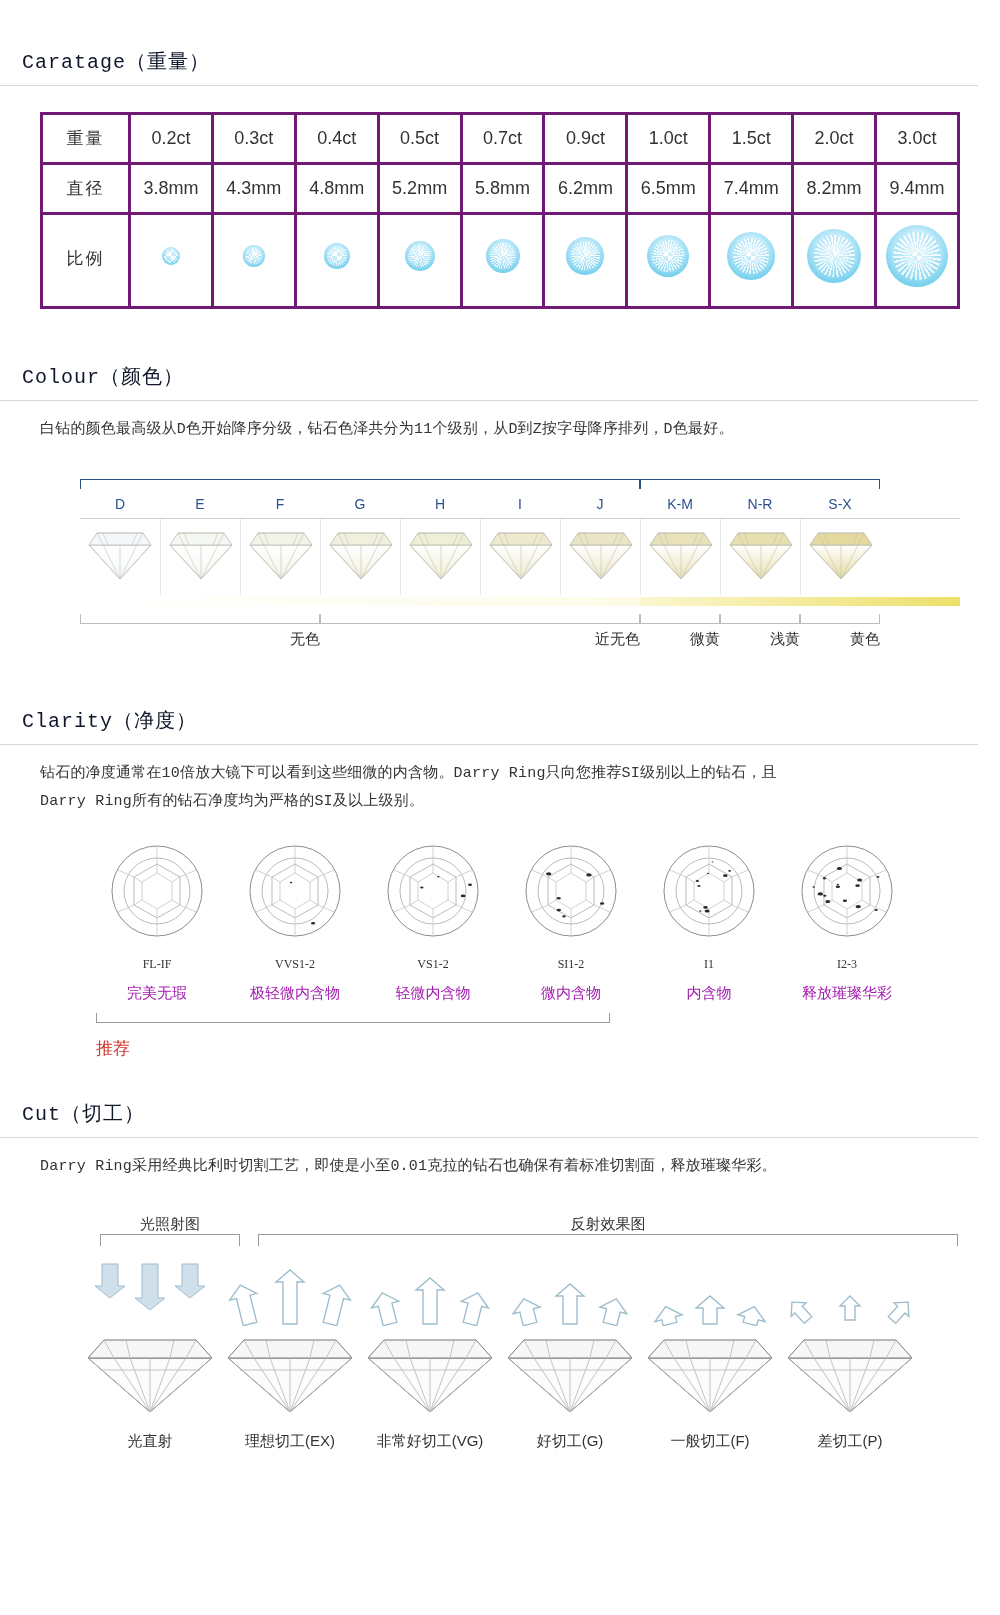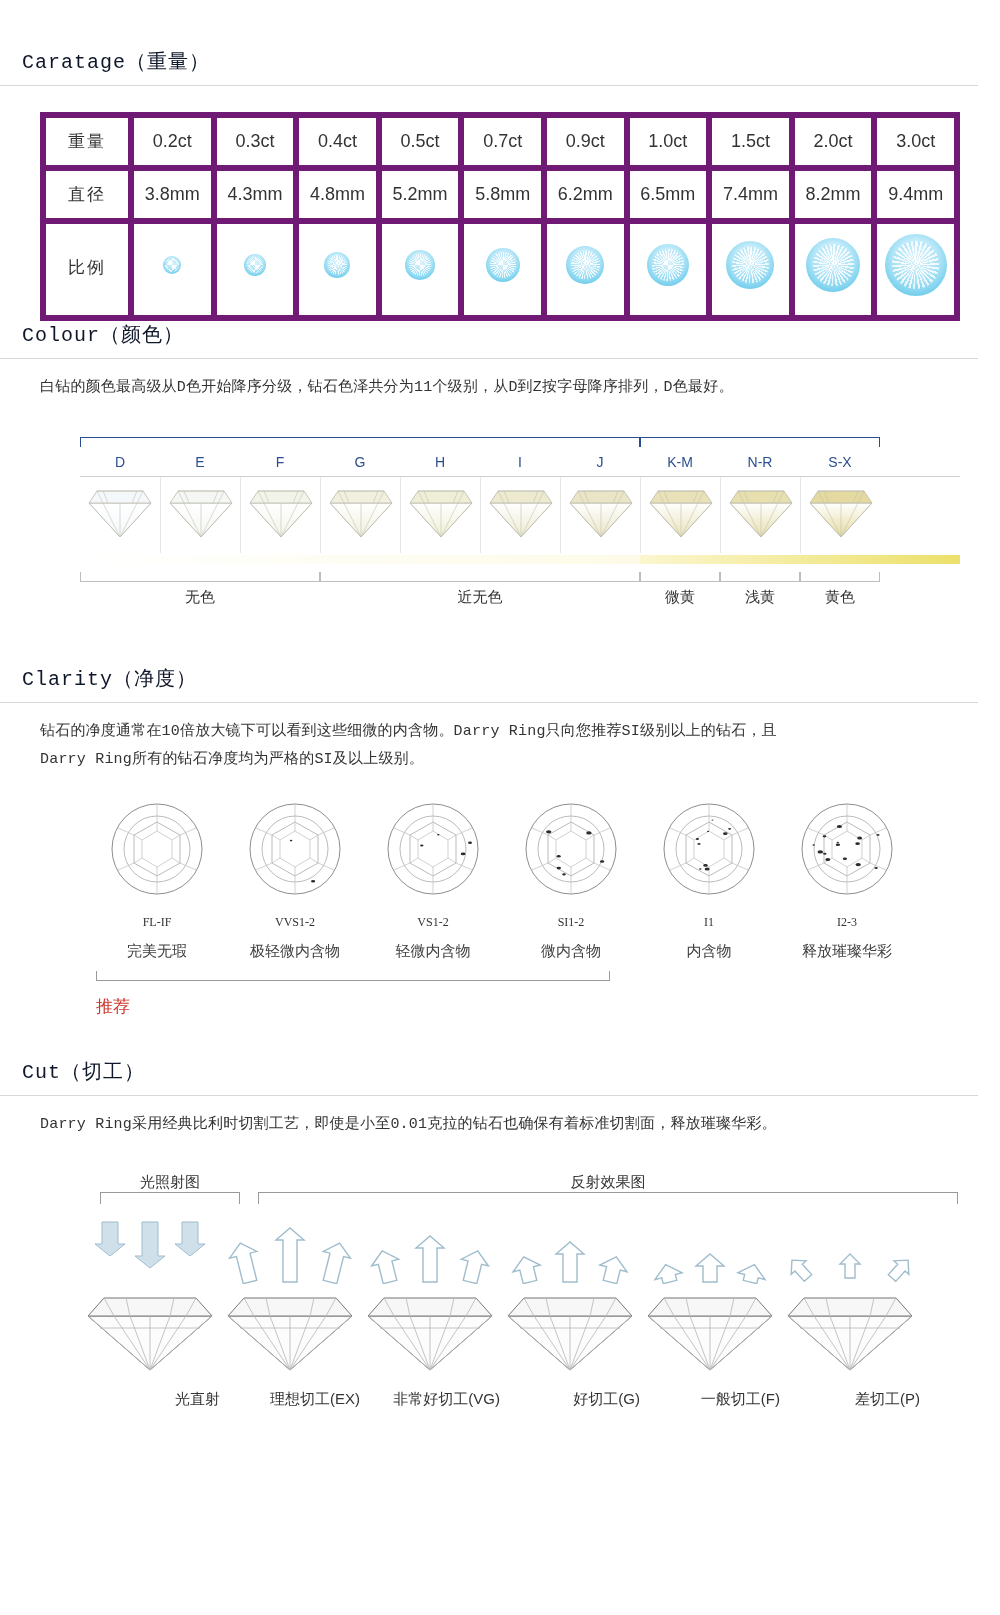--- a/index.html
+++ b/index.html
@@ -39,21 +39,21 @@
   
   #caratage-section { padding-top: 48px; }
   .carat-table {
     margin: 26px 0 0 0;
     border-collapse: collapse;
     width: 920px;
     border: 1px solid #ddd;
     table-layout: fixed;
   }
   .carat-table td {
-    border: 6px solid #701a75;
+    border: 3px solid #701a75;
     text-align: center;
     font-size: 18px;
     font-family: "Liberation Sans", sans-serif;
     color: #333;
     padding: 12px 0;
   }
   .carat-table td.rowhead {
     width: 88px;
     font-size: 17px;
     letter-spacing: 2px;
@@ -69,21 +69,21 @@
   .dia::after{
     content:"";
     position:absolute; inset:12%;
     border-radius:50%;
     background:
       repeating-conic-gradient(from 0deg, rgba(255,255,255,.85) 0deg 6deg, rgba(120,205,235,.25) 6deg 12deg);
     opacity:.9;
   }
 
   
-  #colour-section { }
+  #colour-section { margin-top: 54px; }
   .colour-chart { margin: 34px 0 0 40px; width: 880px; position: relative; }
   .grade-row { display: flex; }
   .grade-cell {
     width: 80px;
     text-align: center;
     position: relative;
   }
   .grade-cell .glabel {
     font-size: 14px;
     color: #2a4f8f;
@@ -96,55 +96,55 @@
     border: 1px solid #2a4f8f; border-bottom: none;
   }
   .grade-body { display: flex; border-top: 1px solid #cfcfcf; }
   .gem-cell { width: 80px; padding: 8px 3px 10px 3px; text-align:center; border-left:1px solid #e6e6e6;}
   .gem-cell:first-child { border-left: none; }
   .gem { width: 70px; height: 54px; display:inline-block; }
   .colour-strip { height: 9px; width: 880px; margin-top: 2px; display:flex; }
   .strip-a { width: 560px; background: linear-gradient(to right,#ffffff,#fdfbe7); }
   .strip-b { width: 320px; background: linear-gradient(to right,#fbf6cf,#ece06a); }
   .colour-foot { display:flex; margin-top: 8px; }
-  .foot-grp { text-align:center; position: relative; padding-top: 16px; }
+  .foot-grp { text-align:right; position: relative; padding-top: 16px; }
   .foot-grp .tick {
     position:absolute; top:0; left:0; right:0; height:10px;
     border:1px solid #bdbdbd; border-top:none;
   }
   .foot-grp span { font-size: 15px; color:#333; font-family:"Liberation Sans", sans-serif; }
 
   
   #clarity-section { margin-top: 58px; }
   .clarity-row { display:flex; margin: 26px 0 0 48px; }
   .clarity-item { width: 138px; text-align:center; }
   .clarity-circle { width: 96px; height: 96px; margin: 0 auto; }
   .clarity-code {
     margin-top: 14px; font-size: 12px; color:#333;
     font-family:Liberation Serif, serif;
   }
   .clarity-desc {
-    margin-top: 12px; font-size: 15px; color:#404040;
+    margin-top: 12px; font-size: 15px; color:#a21caf;
     font-family:Liberation Serif, serif;
   }
   .rec-wrap { margin: 10px 0 0 48px; width: 560px; position: relative; }
   .rec-bracket { height: 10px; border:1px solid #9a9a9a; border-top:none; width:514px; margin-left: 8px;}
   .rec-label {
     text-align:left; width: 514px; margin-left: 8px;
     color:#d0342c; font-size:17px; padding-top: 14px;
     font-family:"Liberation Sans", sans-serif;
   }
 
   
   #cut-section { margin-top: 40px; }
   .cut-top { margin: 34px 0 0 60px; display:flex; align-items:flex-end; }
   .cut-cap { font-size:15px; font-family:"Liberation Sans", sans-serif; color:#333; text-align:center;}
   .cutbr { height:12px; border:1px solid #9a9a9a; border-bottom:none; }
   .cut-row { display:flex; margin: 16px 0 0 40px; }
-  .cut-item { width: 140px; text-align:right; }
+  .cut-item { width: 140px; text-align:center; }
   .cut-item .arrows { height: 64px; }
   .cut-item .gemcut { height: 86px; }
   .cut-label { margin-top: 12px; font-size:15px; color:#333; font-family:"Liberation Sans", sans-serif;}
   .spacer-bottom { height: 46px; }
 </style>
 </head>
 <body>
 
 <div class="page">
 

